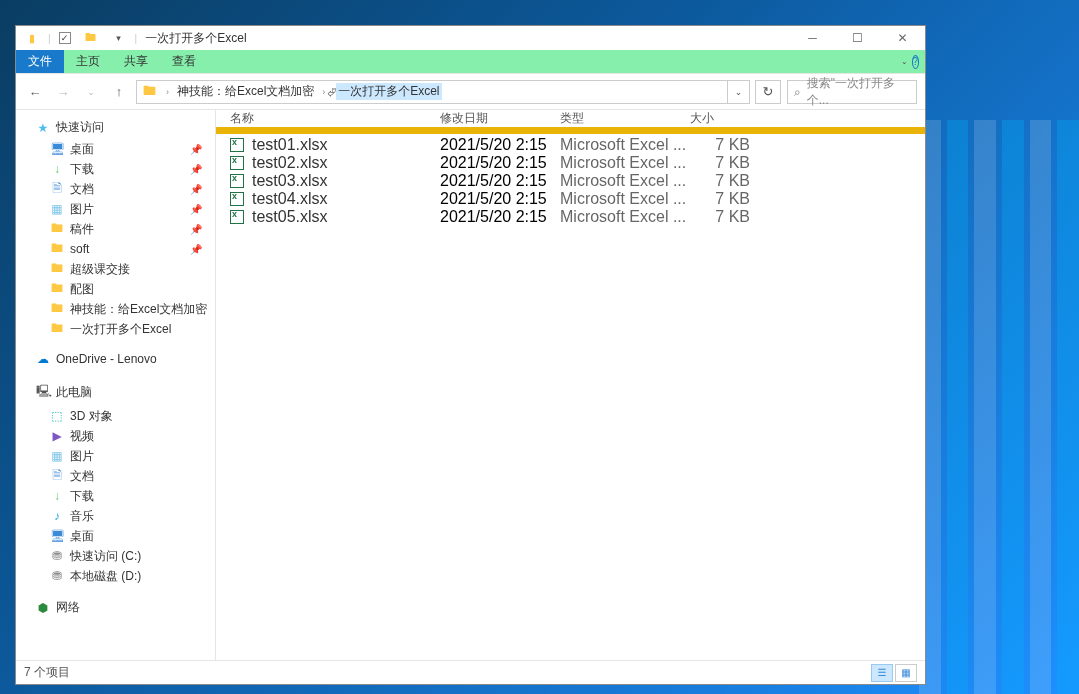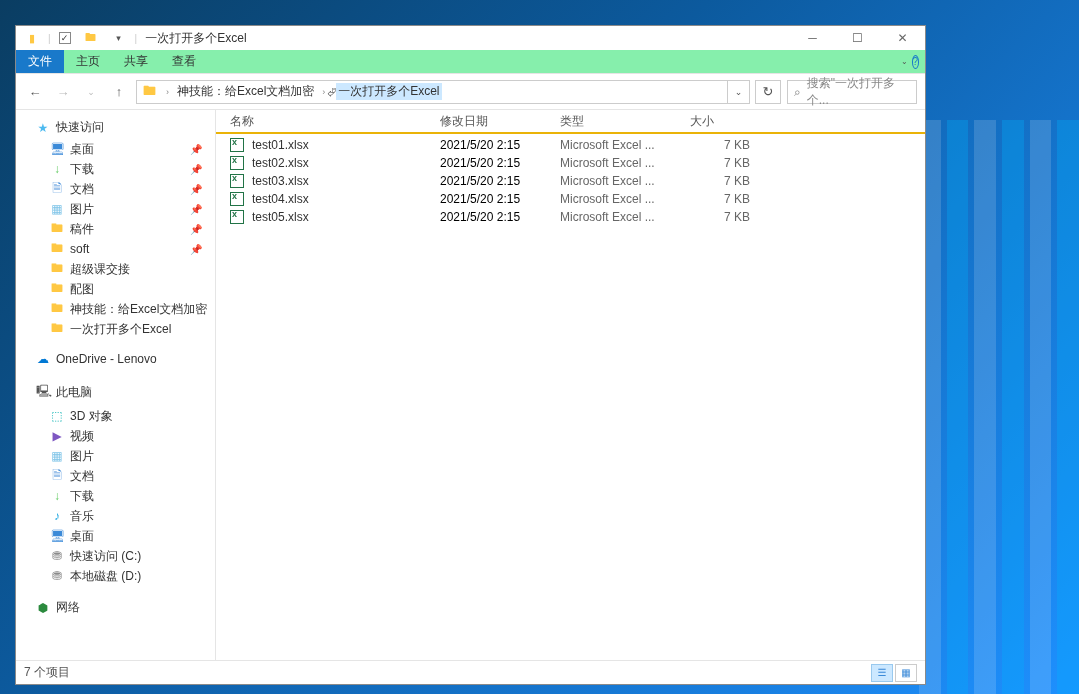--- a/index.html
+++ b/index.html
@@ -47,27 +47,27 @@
 .glyph.doc { color: #4a90d9; }
 .glyph.pic { color: #7ec4e8; }
 .glyph.video { color: #7e57c2; }
 .glyph.music { color: #29abe2; }
 .glyph.drive { color: #8a8a8a; }
 .glyph.cloud { color: #0078d4; }
 .glyph.pc { color: #555; }
 .glyph.network { color: #2b8a3e; }
 .glyph.threed { color: #19b5b5; }
 .content { flex: 1; display: flex; flex-direction: column; }
-.headers { display: flex; height: 24px; border-bottom: 2px solid #eab308; font-size: 12px; color: #555; align-items: center; padding-left: 14px; }
+.headers { display: flex; height: 24px; border-bottom: 7px solid #eab308; font-size: 12px; color: #555; align-items: center; padding-left: 14px; }
 .col-name { width: 210px; }
 .col-date { width: 120px; }
 .col-type { width: 130px; }
 .col-size { width: 60px; font-family: Liberation Serif, serif; }
 .rows { padding-top: 2px; }
-.row { display: flex; align-items: center; height: 18px; font-size: 12px; color: #333; padding-left: 14px; }
+.row { display: flex; align-items: center; height: 18px; font-size: 16px; color: #333; padding-left: 14px; }
 .row .icon { width: 16px; color: #1e7145; font-size: 11px; margin-right: 6px; display: flex; align-items: center; }
 .row .nm { width: 188px; }
 .row .dt { width: 120px; color: #000000; }
 .row .tp { width: 130px; color: #666; }
 .row .sz { width: 60px; text-align: right; color: #666; }
 .status { height: 24px; border-top: 1px solid #e5e5e5; display: flex; align-items: center; padding: 0 8px; font-size: 12px; color: #555; }
 .view-btns { margin-left: auto; display: flex; gap: 2px; }
 .view-btn { width: 22px; height: 18px; border: 1px solid #ccc; display: flex; align-items: center; justify-content: center; font-size: 10px; color: #3b8ad8; }
 .view-btn.active { background: #cce8ff; border-color: #99c9ee; }
 .xl-icon { display: inline-flex; width: 14px; height: 14px; border: 1px solid #217346; position: relative; background: #fff; }

